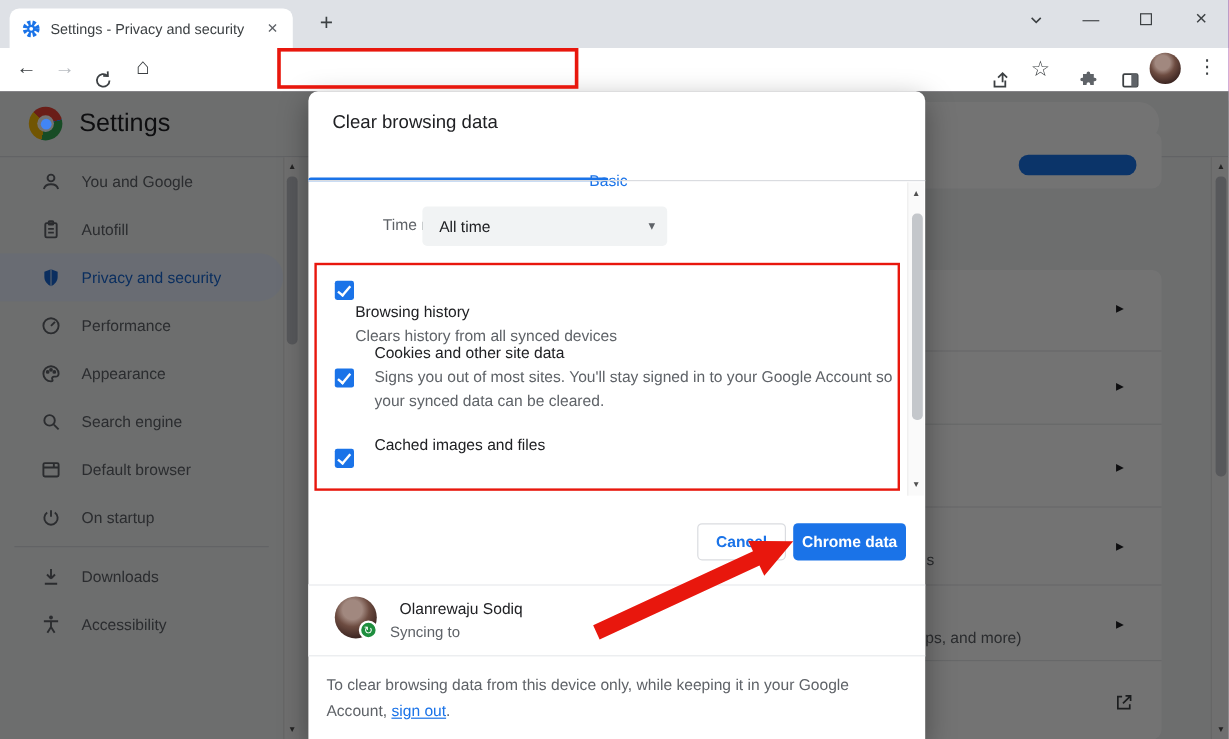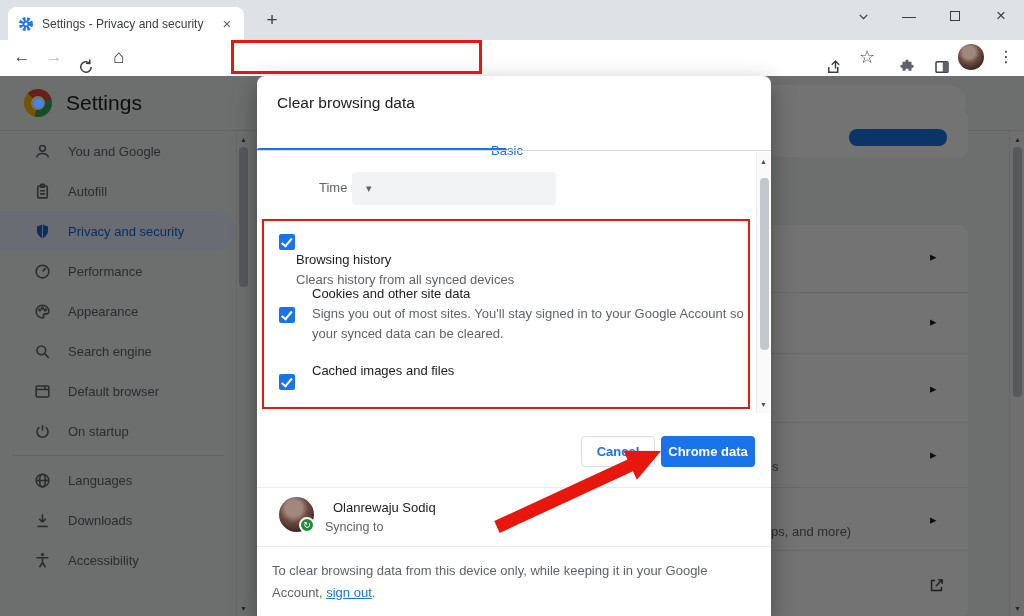--- a/index.html
+++ b/index.html
@@ -246,28 +246,20 @@
         <span class="lbl">Default browser</span>
       </div>
       <div class="nav-item">
         <svg viewBox="0 0 24 24">
             <path d="M12 4v7"></path>
             <path d="M8 6.5a7 7 0 1 0 8 0"></path>
           </svg>
         <span class="lbl">On startup</span>
       </div>
       <div class="nav-div"></div>
-      <div class="nav-item">
-        <svg viewBox="0 0 24 24">
-            <circle cx="12" cy="12" r="8"></circle>
-            <ellipse cx="12" cy="12" rx="3.6" ry="8"></ellipse>
-            <path d="M4.5 12h15"></path>
-          </svg>
-        <span class="lbl">Languages</span>
-      </div>
       <div class="nav-item">
         <svg viewBox="0 0 24 24">
             <path d="M12 4v10m0 0l-4.2-4.2M12 14l4.2-4.2"></path>
             <path d="M5.5 19.5h13"></path>
           </svg>
         <span class="lbl">Downloads</span>
       </div>
       <div class="nav-item">
         <svg viewBox="0 0 24 24">
             <circle cx="12" cy="4.5" r="2" fill="#5f6368" stroke="none"></circle>
@@ -318,20 +310,21 @@
     <div class="dlg-title">Clear browsing data</div>
 
     <div class="tabs">
       <div class="dtab active">Basic</div>
     </div>
     <div class="tab-underline"></div>
     <div class="tabs-border"></div>
 
     <div class="tr-label">Time range</div>
     <div class="dd">
+      <span class="val">All time</span>
       <span class="car">▾</span>
     </div>
 
     <div class="chk-row" style="top:152px;flex-direction:column;">
       <span class="cbx" style="margin-top:6px;"></span>
       <div class="chk-text">
         <div class="chk-title">Browsing history</div>
         <div class="chk-desc">Clears history from all synced devices</div>
       </div>
     </div>

